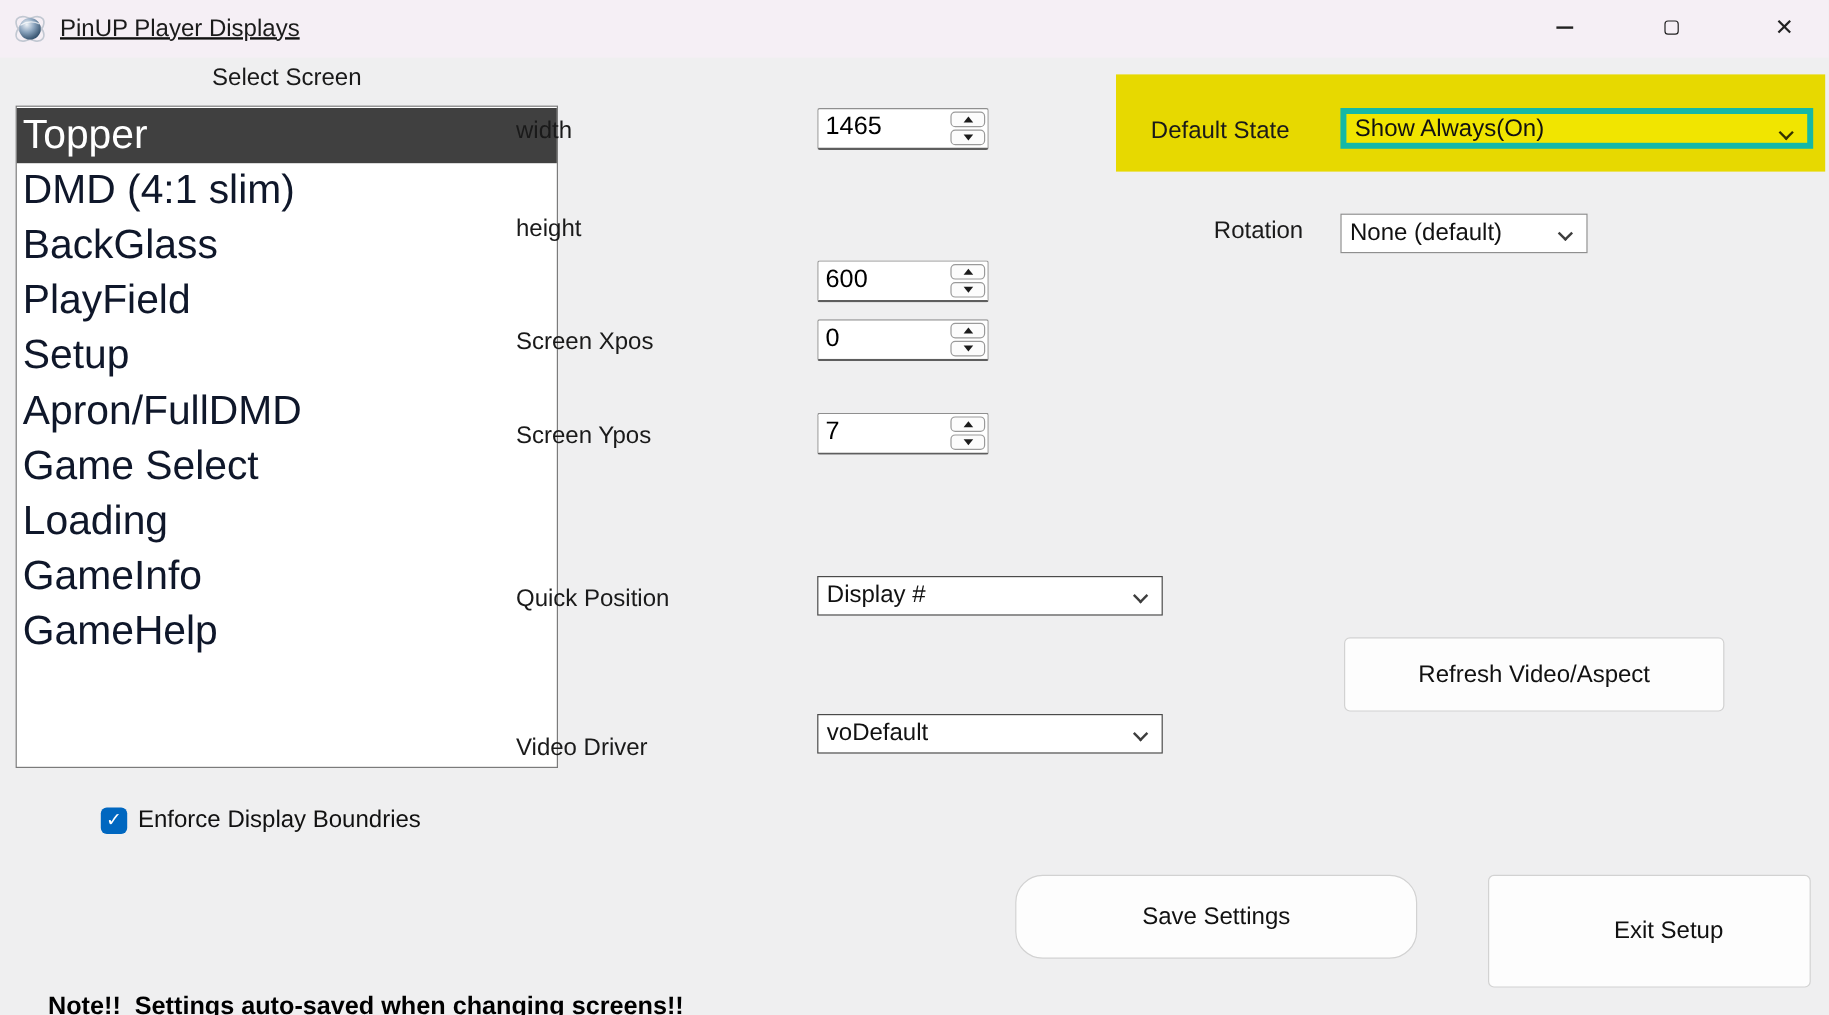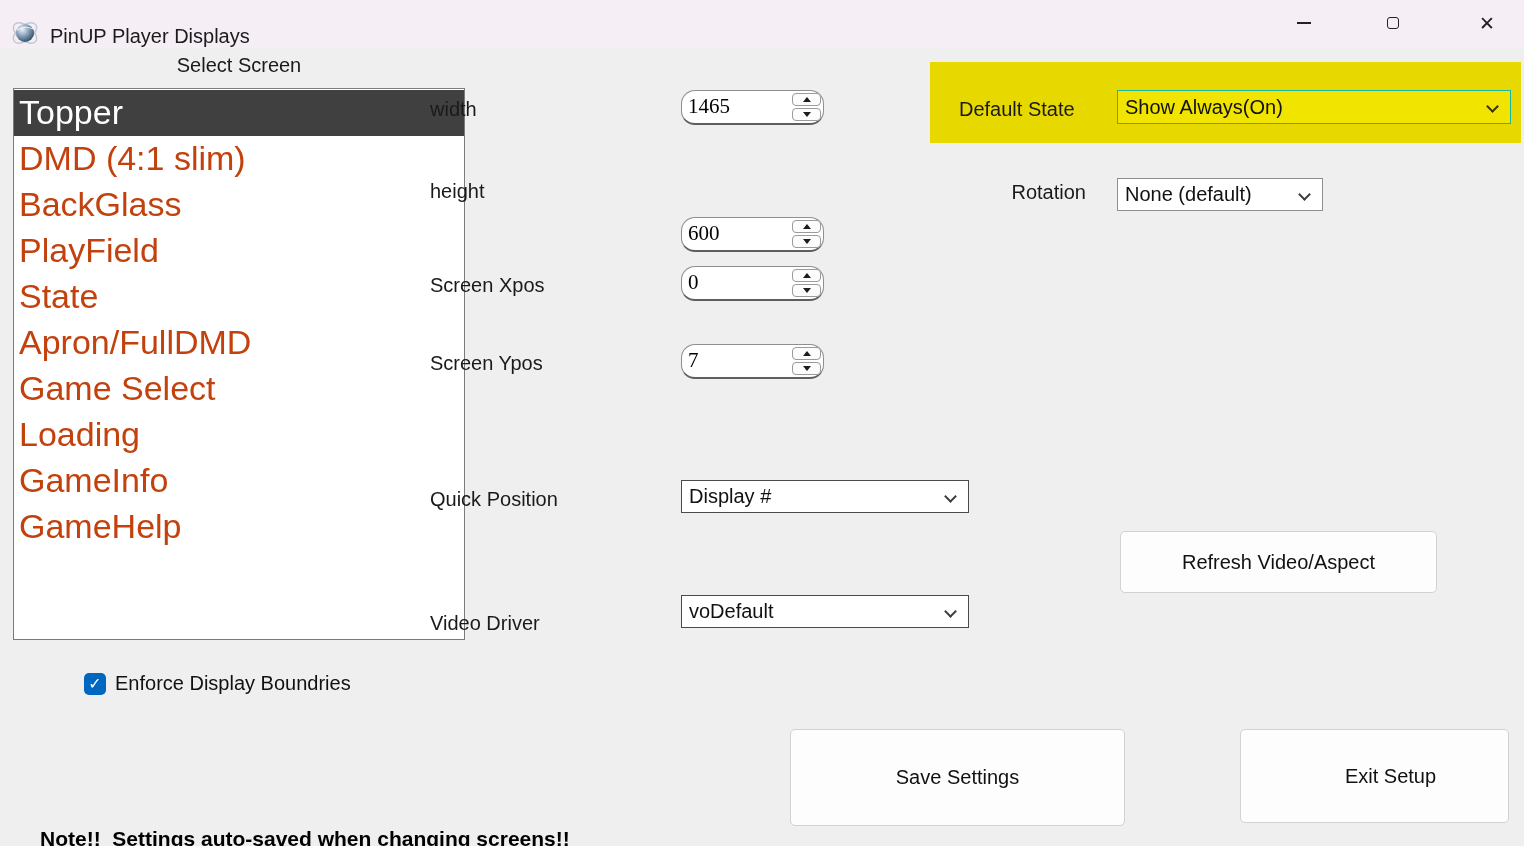--- a/index.html
+++ b/index.html
@@ -4,50 +4,50 @@
 <style>
   * { box-sizing: border-box; }
   html,body { margin:0; padding:0; }
   body {
     width:1524px; height:846px; position:relative; overflow:hidden;
     background:#efeff0; font-family:"Liberation Sans", sans-serif; color:#111;
   }
   
   .titlebar {
     position:absolute; left:0; top:0; width:1524px; height:48px;
-    background:#f5eff5; display:flex; align-items:flex-end;
+    background:#f5eff5; display:flex; align-items:center;text-decoration:underline;
   }
   .app-icon { margin-left:10px; width:30px; height:30px; }
   .win-title { font-size:20px; margin-left:10px; color:#1b1b1b; }
   .win-btn {
     position:absolute; top:0; width:46px; height:46px;
     display:flex; align-items:center; justify-content:center; cursor:default;
   }
   .btn-min-glyph { width:14px; border-top:2px solid #222; }
   .btn-max-glyph { width:12px; height:12px; border:1.7px solid #222; border-radius:3px; }
   .btn-close-glyph { font-size:19px; color:#222; line-height:1; }
   
   .select-screen-label { position:absolute; left:13px; top:54px; width:452px; text-align:center; font-size:20px; color:#1a1a1a; }
   .screen-list {
     position:absolute; left:13px; top:88px; width:452px; height:552px;
     background:#fff; border:1px solid #7b7b7b; margin:0; padding:1px 0 0 0; list-style:none;
   }
   .screen-list li {
     height:46px; font-size:34px; line-height:45px; padding-left:5px;
-    white-space:nowrap; color:#c2410c; cursor:default;
+    white-space:nowrap; color:#0f172a; cursor:default;
   }
   .screen-list li.selected { background:#404040; color:#fff; }
   
   .fld-label { position:absolute; font-size:20px; color:#1a1a1a; }
   .lbl-right { left:430px; width:200px; text-align:left; }
   
   .spinbox { position:absolute; left:681px; width:143px; height:35px; }
   .spinbox input {
     width:100%; height:100%; border:1px solid #8f8f8f; border-bottom:2px solid #5e5e5e;
-    border-radius:14px; background:#fff; font-family:Liberation Serif, serif;
+    border-radius:2px; background:#fff; font-family:Liberation Sans, sans-serif;
     font-size:21px; padding:0 36px 2px 6px; outline:none; color:#000;
   }
   .spin-btns {
     position:absolute; right:3px; top:3px; display:flex; flex-direction:column; gap:2px;
   }
   .spin-btn {
     width:29px; height:13px; border:1px solid #9a9a9a; border-radius:4px;
     background:#fcfcfc; display:flex; align-items:center; justify-content:center; cursor:default;
   }
   .tri-up { width:0; height:0; border-left:4px solid transparent; border-right:4px solid transparent; border-bottom:5px solid #1c1c1c; }
@@ -62,30 +62,30 @@
     border-right:2px solid #3d3d3d; border-bottom:2px solid #3d3d3d; transform:rotate(45deg);
   }
   .combo-quick { left:681px; top:480px; width:288px; }
   .combo-video { left:681px; top:595px; width:288px; }
   .combo-rotation { left:1117px; top:178px; width:206px; border-color:#8f8f8f; }
   
   .default-state-block { position:absolute; left:930px; top:62px; width:591px; height:81px; background:#e7d900; }
   .default-state-label { left:959px; top:98px; }
   .combo-default {
     left:1117px; top:90px; width:394px; height:34px;
-    background:#f1e500; border:1px solid #14b8a6;text-align:right;
+    background:#f1e500; border:5px solid #14b8a6;text-align:right;
   }
   .combo-default .chev { border-color:#353200; }
   
   .btn {
     position:absolute; background:#fdfdfd; border:1px solid #d2d2d2; border-radius:5px;
     display:flex; align-items:center; justify-content:center; font-size:20px; color:#111; cursor:default;
   }
   .btn-refresh { left:1120px; top:531px; width:317px; height:62px; }
-  .btn-save    { left:790px;  top:729px; width:335px; height:97px; }
+  .btn-save    { left:846px;  top:729px; width:335px; height:70px;border-radius:23px; }
   .btn-exit    { left:1240px; top:729px; width:269px; height:94px;padding-left:32px; }
   
   .checkbox-row { position:absolute; left:84px; top:672px; display:flex; align-items:center; }
   .checkbox {
     width:22px; height:22px; background:#0067c0; border-radius:5px;
     display:flex; align-items:center; justify-content:center; cursor:default;
   }
   .checkbox .check { color:#fff; font-size:16px; line-height:1; }
   .checkbox-label { margin-left:9px; font-size:20px; }
   
@@ -120,21 +120,21 @@
     <span class="btn-close-glyph">✕</span>
   </div>
 </div>
 
 <div class="select-screen-label">Select Screen</div>
 <ul class="screen-list">
   <li class="selected">Topper</li>
   <li>DMD (4:1 slim)</li>
   <li>BackGlass</li>
   <li>PlayField</li>
-  <li>State</li>
+  <li>Setup</li>
   <li>Apron/FullDMD</li>
   <li>Game Select</li>
   <li>Loading</li>
   <li>GameInfo</li>
   <li>GameHelp</li>
 </ul>
 
 <div class="fld-label lbl-right" style="top:98px;">width</div>
 <div class="fld-label lbl-right" style="top:180px;">height</div>
 <div class="fld-label lbl-right" style="top:274px;">Screen Xpos</div>

